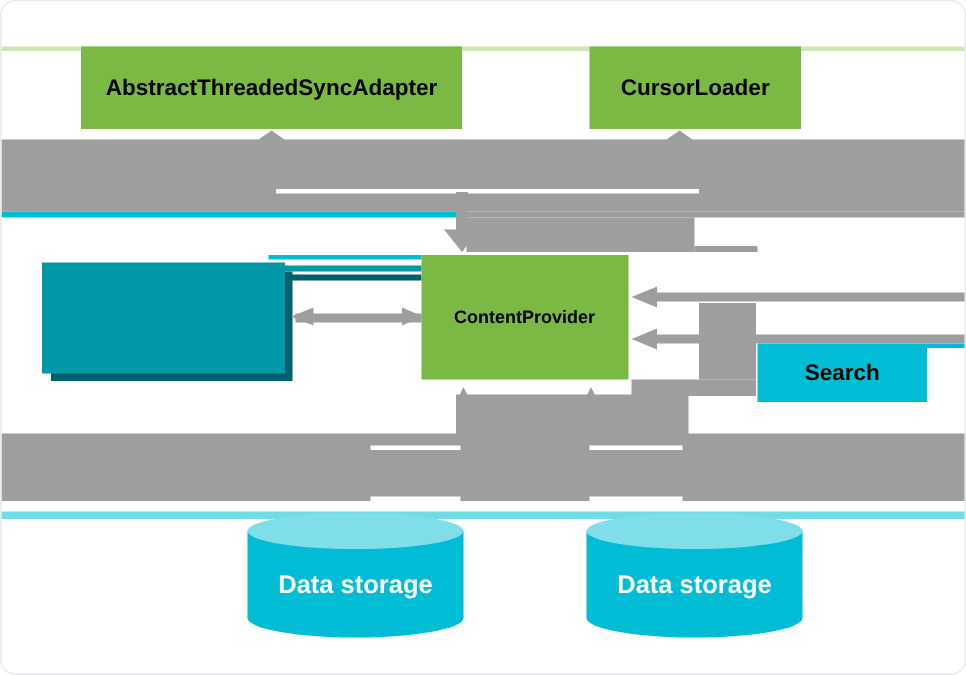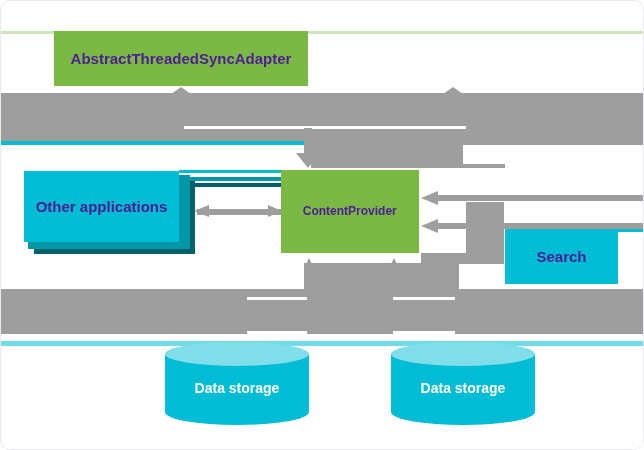--- a/index.html
+++ b/index.html
@@ -5,31 +5,31 @@
   html,body{margin:0;padding:0;background:#ffffff;}
   #canvas{
     position:relative;width:644px;height:450px;overflow:hidden;
     background:#ffffff;border:1px solid var(--border,#e8eaed);
     border-radius:10px;box-sizing:border-box;
     font-family:"Liberation Sans", sans-serif;
   }
   .abs{position:absolute;}
   .box{
     position:absolute;display:flex;align-items:center;justify-content:center;
-    color:#4c1d95;font-weight:bold;font-size:15px;white-space:nowrap;
+    color:#000000;font-weight:bold;font-size:15px;white-space:nowrap;
   }
   .green{background:var(--green,#7CB944);}
   .cyan{background:var(--cyan,#00BCD4);}
   .gray{background:var(--gray,#9E9E9E);}
   .white{background:#ffffff;}
   .tealmid{background:var(--teal-mid,#0097A7);}
   .tealdark{background:var(--teal-dark,#00606C);}
   .tri{position:absolute;width:0;height:0;}
   .cyl-label{position:absolute;left:0;right:0;text-align:center;color:#fff;
-    font-weight:bold;font-size:14px;}
+    font-weight:bold;font-size:17px;}
   .ellipse{position:absolute;border-radius:50%;}
 </style>
 </head>
 <body>
 
 <div id="canvas">
 
   <div class="abs" style="left:0;top:30px;width:644px;height:2.5px;background:var(--pale-green,#CFE5BA);"></div>
 
   <div class="abs gray" style="left:0;top:92px;width:644px;height:48px;"></div>
@@ -42,29 +42,26 @@
   <div class="tri" style="left:442px;top:85.5px;border-left:10px solid transparent;border-right:10px solid transparent;border-bottom:7px solid var(--gray,#9E9E9E);"></div>
 
   <div class="abs gray" style="left:310px;top:143.5px;width:152px;height:23.5px;"></div>
   <div class="abs gray" style="left:462px;top:163px;width:42px;height:4px;"></div>
 
   <div class="abs gray" style="left:303px;top:127px;width:8px;height:26px;"></div>
   <div class="tri" style="left:295px;top:152px;border-left:12px solid transparent;border-right:12px solid transparent;border-top:15px solid var(--gray,#9E9E9E);"></div>
 
   <div class="abs tealdark" style="left:33px;top:180px;width:161px;height:73px;"></div>
   <div class="abs tealmid" style="left:27px;top:174px;width:162px;height:74px;"></div>
-  <div class="box cyan" style="left:23px;top:170px;width:155px;height:71px;">
-    <span>Other applications</span>
-  </div>
 
   <div class="abs" style="left:178px;top:168.5px;width:102px;height:3.5px;background:var(--cyan,#00BCD4);"></div>
   <div class="abs tealmid" style="left:184px;top:175.5px;width:96px;height:4px;"></div>
   <div class="abs tealdark" style="left:189px;top:181.5px;width:91px;height:4px;"></div>
 
-  <div class="box cyan" style="left:504px;top:228px;width:113px;height:55px;">
+  <div class="box cyan" style="left:504px;top:228px;width:113px;height:39px;">
     <span>Search</span>
   </div>
   <div class="abs" style="left:617px;top:228px;width:27px;height:2.5px;background:var(--cyan,#00BCD4);"></div>
 
   <div class="box green" style="left:280px;top:168.5px;width:137.5px;height:83.5px;font-size:12px;">
     <span>ContentProvider</span>
   </div>
 
   <div class="abs gray" style="left:434px;top:194px;width:210px;height:6px;"></div>
   <div class="tri" style="left:419.5px;top:190px;border-top:7px solid transparent;border-bottom:7px solid transparent;border-right:17px solid var(--gray,#9E9E9E);"></div>
@@ -100,14 +97,17 @@
   <div class="abs" style="left:390px;top:341px;width:144px;height:84px;">
     <div class="abs cyan" style="left:0;top:12px;width:144px;height:58px;"></div>
     <div class="ellipse cyan" style="left:0;top:57px;width:144px;height:26px;"></div>
     <div class="ellipse" style="left:0;top:0;width:144px;height:24px;background:var(--cyan-light,#7FDEEA);"></div>
     <div class="cyl-label" style="top:38px;">Data storage</div>
   </div>
 
   <div class="box green" style="left:53px;top:30px;width:254px;height:55px;">
     <span>AbstractThreadedSyncAdapter</span>
   </div>
+  <div class="box green" style="left:392px;top:30px;width:141px;height:55px;">
+    <span>CursorLoader</span>
+  </div>
 
 </div>
 
 </body></html>

